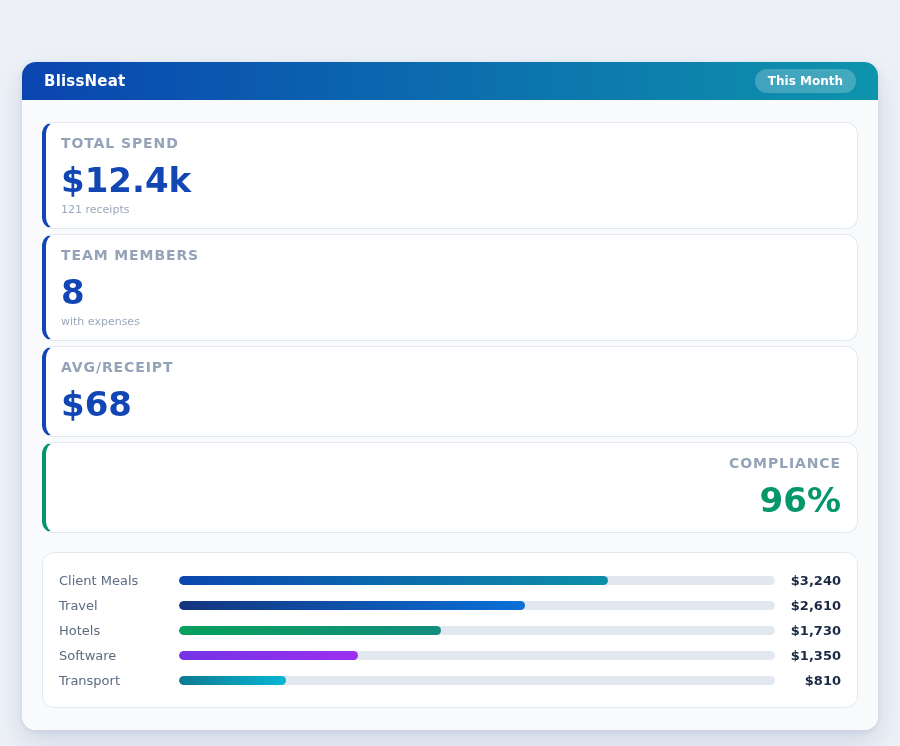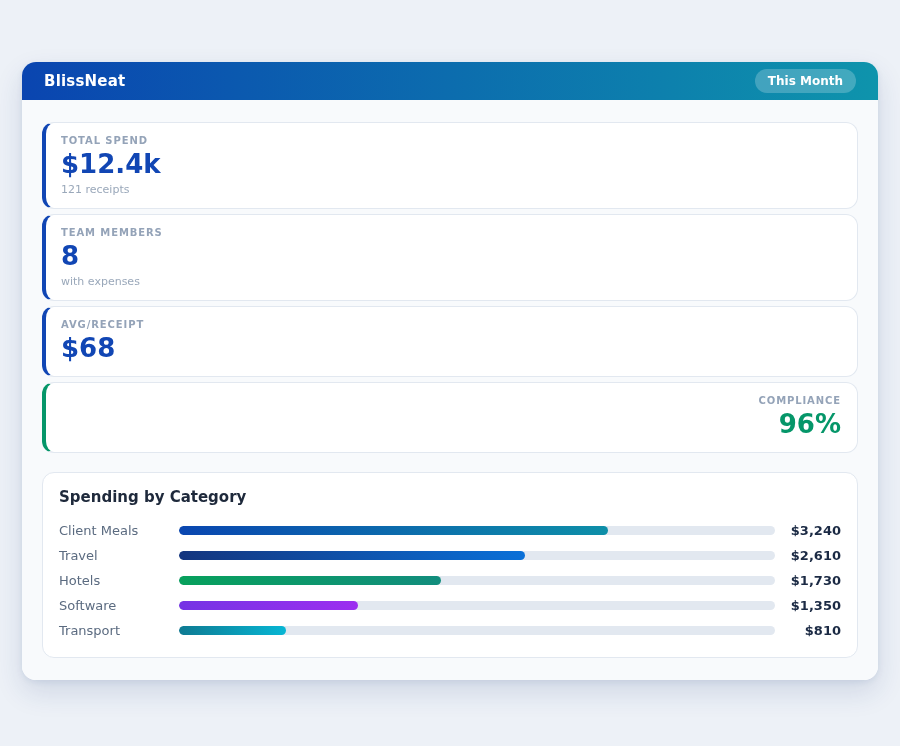--- a/index.html
+++ b/index.html
@@ -46,32 +46,32 @@
   }
   .stat-card {
     background: #ffffff;
     border: 1px solid #e2e8f0;
     border-left: 4px solid #1146b4;
     border-radius: 12px;
     padding: 12px 16px 12px 15px;
     margin-bottom: 5px;
   }
   .stat-label {
-    font-size: 10px;
+    font-size: 14px;
     font-weight: bold;
     letter-spacing: 0.9px;
     color: #94a3b8;
     text-transform: uppercase;
   }
   .stat-value {
-    font-size: 26px;
+    font-size: 34px;
     font-weight: bold;
     color: #1146b4;
     line-height: 1.15;
-    margin-top: 4px;
+    margin-top: 10px;
   }
   .stat-sub {
     font-size: 11px;
     color: #9aa8ba;
     margin-top: 3px;
   }
   .chart-card {
     background: #ffffff;
     border: 1px solid #e2e8f0;
     border-radius: 12px;
@@ -142,21 +142,20 @@
       <div class="stat-label">AVG/RECEIPT</div>
       <div class="stat-value" style="color: rgb(17, 70, 180);">$68</div>
     </div>
 
     <div class="stat-card" style="border-left-color: rgb(5, 150, 105); text-align: right;">
       <div class="stat-label">COMPLIANCE</div>
       <div class="stat-value" style="color: rgb(5, 150, 105);">96%</div>
     </div>
 
     <div class="chart-card">
-      <div class="chart-title">Spending by Category</div>
 
       <div class="chart-row">
         <div class="row-label">Client Meals</div>
         <div class="bar-track">
             <div class="bar-fill" style="width: 72%; background: linear-gradient(90deg, rgb(10, 70, 176), rgb(14, 143, 168));"></div>
           </div>
         <div class="row-value">$3,240</div>
       </div>
 
       <div class="chart-row">

